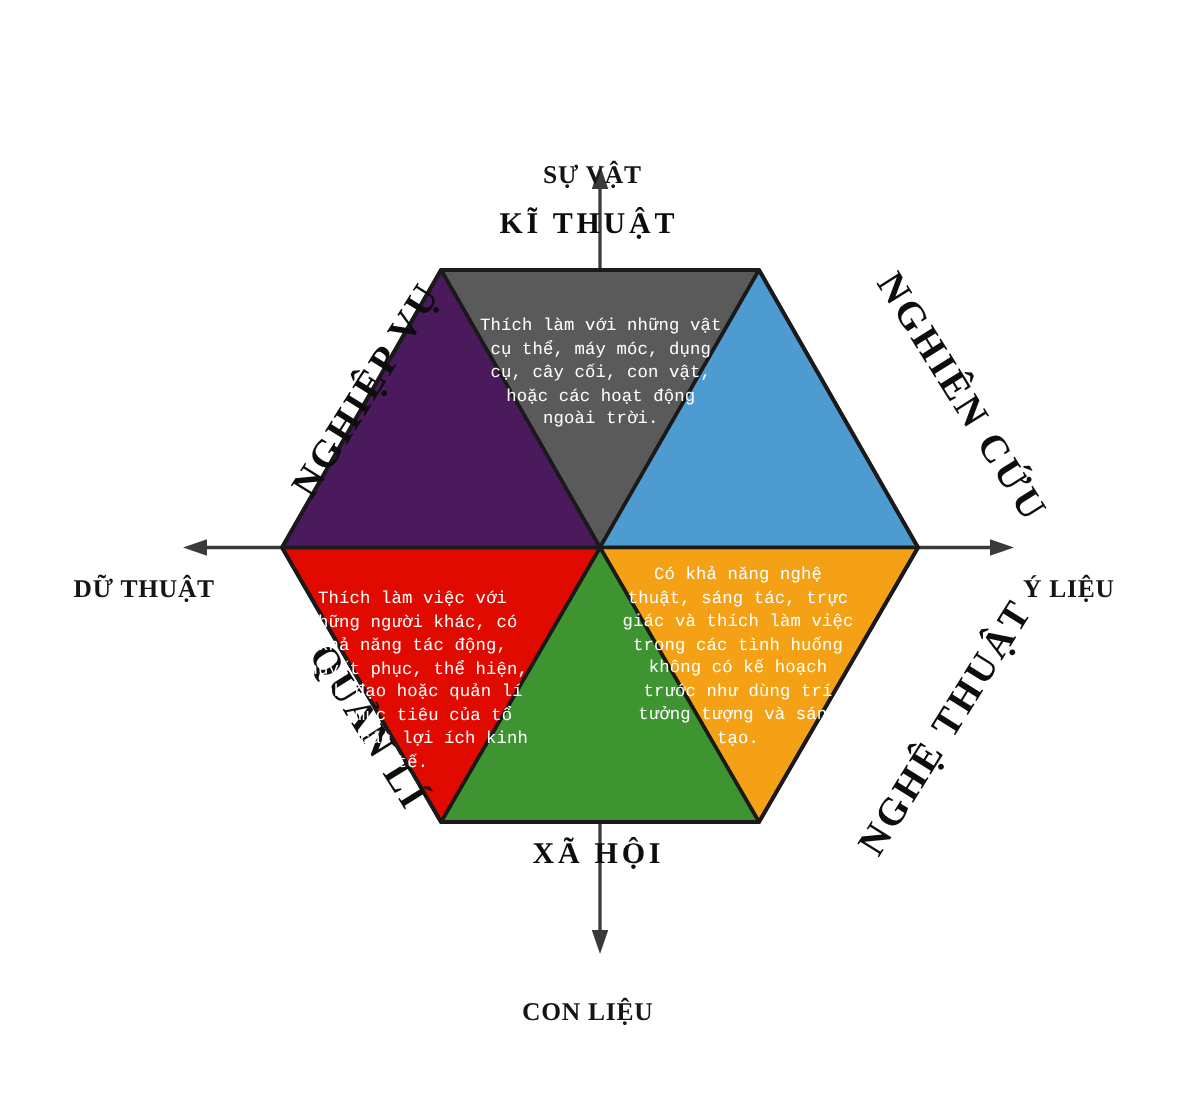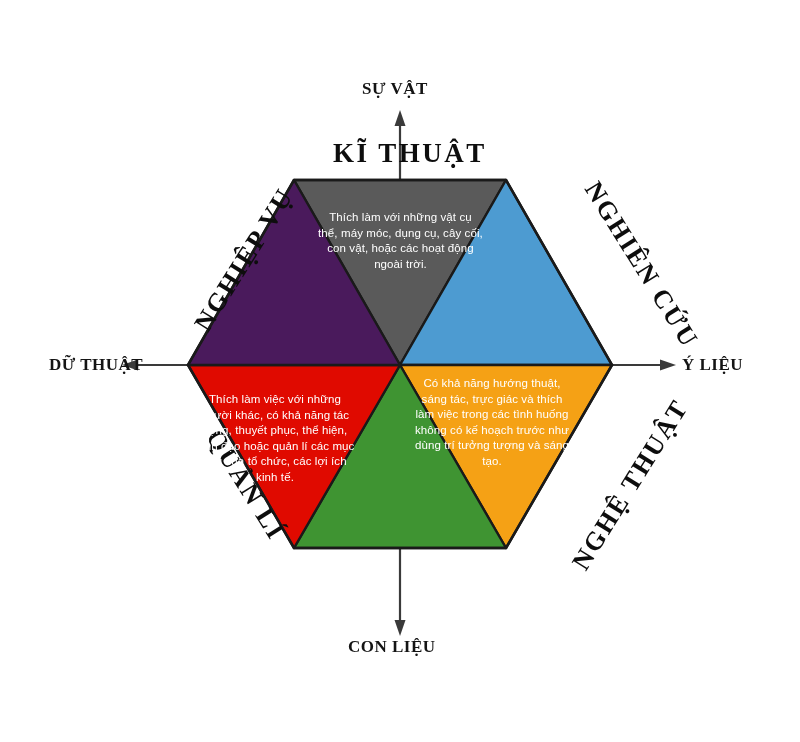--- a/index.html
+++ b/index.html
@@ -27,41 +27,42 @@
     height: 742px;
   }
   .axis-cap {
     position: absolute;
     font-family: "Liberation Serif", serif;
     font-weight: 700;
     font-size: 17px;
     letter-spacing: 0.5px;
     color: #141414;
     white-space: nowrap;
+    margin-top: 28px;
   }
   .sector-title {
     position: absolute;
     font-family: "Liberation Serif", serif;
     font-weight: 700;
     color: #0d0d0d;
     white-space: nowrap;
   }
   .title-h {
-    font-size: 27px;
+    font-size: 20px;
     letter-spacing: 2.5px;
   }
   .title-rot {
     font-size: 26px;
     letter-spacing: 2px;
   }
   .blurb {
     position: absolute;
     color: #ffffff;
     text-align: center;
-    font-family: Liberation Sans, sans-serif;
+    font-family: Liberation Mono, monospace;
     font-size: 11.5px;
     line-height: 15.5px;
     letter-spacing: 0.1px;
   }
 </style>
 </head>
 <body style="background: rgb(255, 255, 255);">
 
 <div id="stage">
 
@@ -92,31 +93,32 @@
     <polygon points="294,180 506,180 612,365 506,548 294,548 188,365" fill="none" stroke="#1a1a1a" stroke-width="2.6" stroke-linejoin="round"></polygon>
   </svg>
 
   <div class="axis-cap" style="left:362px; top:79px;">SỰ VẬT</div>
   <div class="axis-cap" style="left:348px; top:637px;">CON LIỆU</div>
   <div class="axis-cap" style="left:49px; top:355px;">DỮ THUẬT</div>
   <div class="axis-cap" style="left:682px; top:355px;">Ý LIỆU</div>
 
   <div class="sector-title title-h" style="left:333px; top:138px;">KĨ THUẬT</div>
 
+  <div class="sector-title title-h" style="left:355px; top:558px;">XÃ HỘI</div>
 
   <div class="sector-title title-rot" style="left:163px; top:245px; transform: rotate(-58deg); transform-origin: 50% 50%;">NGHIỆP VỤ</div>
 
   <div class="sector-title title-rot" style="left:546px; top:250px; transform: rotate(58deg); transform-origin: 50% 50%;">NGHIÊN CỨU</div>
 
   <div class="sector-title title-rot" style="left:183px; top:470px; transform: rotate(58deg); transform-origin: 50% 50%;">QUẢN LÍ</div>
 
   <div class="sector-title title-rot" style="left:533px; top:470px; transform: rotate(-58deg); transform-origin: 50% 50%;">NGHỆ THUẬT</div>
 
   <div class="blurb" style="left:318px; top:210px; width:165px;">Thích làm với những vật cụ thể, máy móc, dụng cụ, cây cối, con vật, hoặc các hoạt động ngoài trời.</div>
 
 
-  <div class="blurb" style="left:413px; top:376px; width:158px;">Có khả năng hướng thuật, sáng tác, trực giác và thích làm việc trong các tình huống không có kế hoạch trước như dùng trí tưởng tượng và sáng tạo.</div>
+  <div class="blurb" style="left:413px; top:376px; width:158px;">Có khả năng nghệ thuật, sáng tác, trực giác và thích làm việc trong các tình huống không có kế hoạch trước như dùng trí tưởng tượng và sáng tạo.</div>
 
 
   <div class="blurb" style="left:192px; top:376px; width:166px;margin-top:16px;">Thích làm việc với những người khác, có khả năng tác động, thuyết phục, thể hiện, lãnh đạo hoặc quản lí các mục tiêu của tổ chức, các lợi ích kinh tế.</div>
 
 
 </div>
 
 </body></html>

